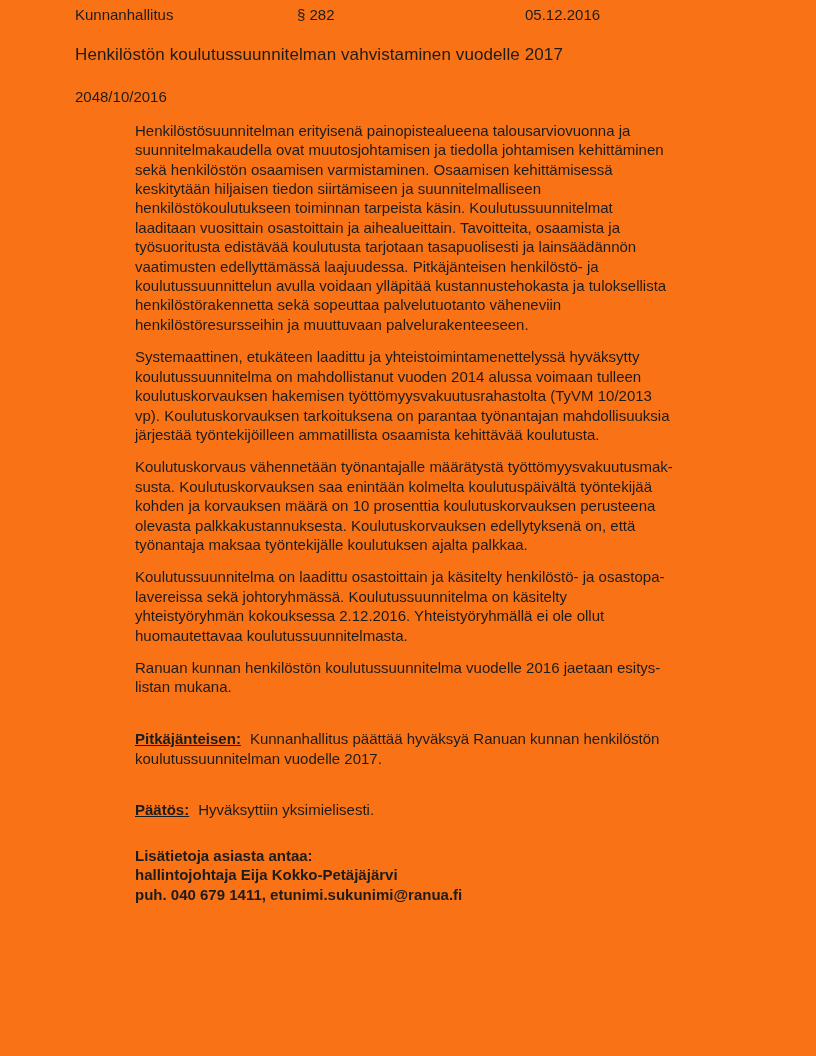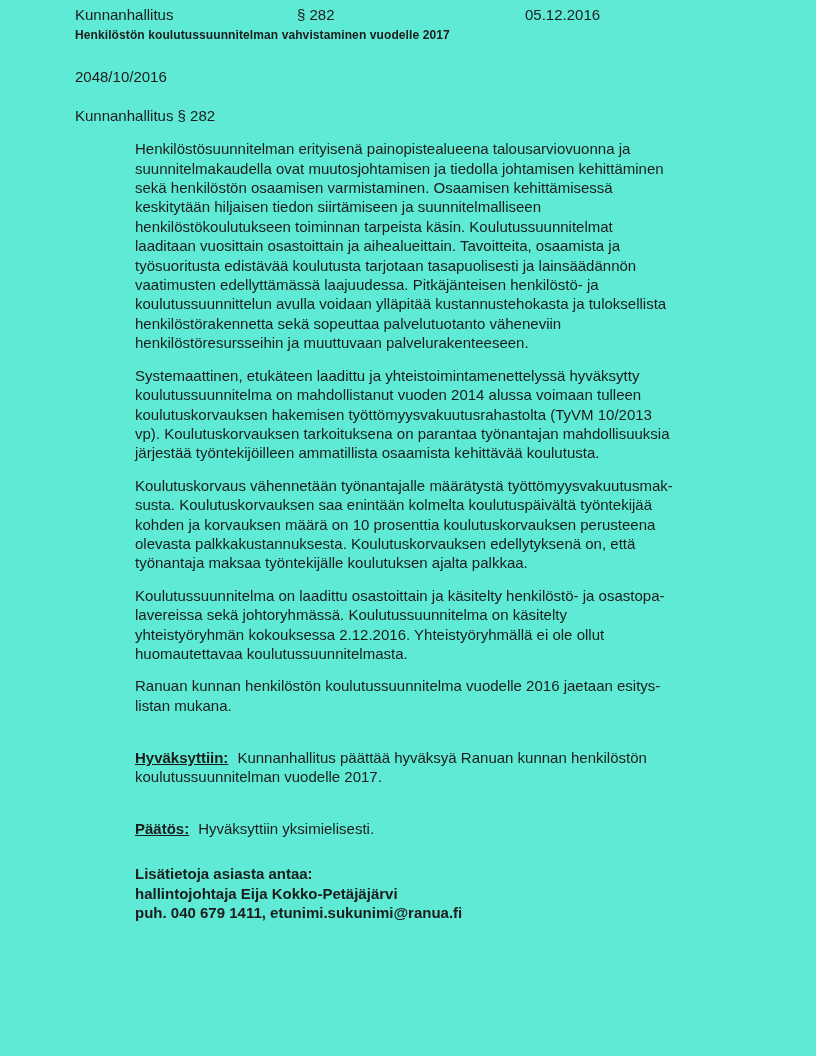--- a/index.html
+++ b/index.html
@@ -1,39 +1,39 @@
 <!DOCTYPE html>
 <html><head>
 <meta charset="utf-8">
 <style>
   * { margin: 0; padding: 0; box-sizing: border-box; }
   html, body { background: #ffffff; }
   .page {
     position: relative;
     width: 816px;
     height: 1056px;
-    background: #5eead4;
+    background: #f97316;
     font-family: "Liberation Sans", "DejaVu Sans", sans-serif;
     color: #1c1c1c;
     font-size: 15px;
     line-height: 19.4px;
     padding: 5px 60px 0 75px;
     overflow: hidden;
   }
   .header-row {
     display: flex;
     align-items: baseline;
   }
   .header-org   { width: 222px; }
   .header-para  { width: 228px; }
   .header-date  { flex: 1; }
   .doc-title {
-    margin-top: 0;
-    font-size: 12px;
-    font-weight: bold;
+    margin-top: 20px;
+    font-size: 17px;
+    font-weight: normal;
     line-height: 22px;
     letter-spacing: 0.1px;
   }
   .case-number   { margin-top: 21px; }
   .section-ref   { margin-top: 19px; }
   .content {
     margin-left: 60px;
     margin-top: 14px;
     width: 620px;
   }
@@ -59,21 +59,20 @@
   <div class="header-row">
     <span class="header-org">Kunnanhallitus</span>
     <span class="header-para">§ 282</span>
     <span class="header-date">05.12.2016</span>
   </div>
 
   <h1 class="doc-title">Henkilöstön koulutussuunnitelman vahvistaminen vuodelle 2017</h1>
 
   <div class="case-number">2048/10/2016</div>
 
-  <div class="section-ref">Kunnanhallitus § 282</div>
 
   <div class="content">
 
     <div class="para">Henkilöstösuunnitelman erityisenä painopistealueena talousarviovuonna ja
 suunnitelmakaudella ovat muutosjohtamisen ja tiedolla johtamisen kehittäminen
 sekä henkilöstön osaamisen varmistaminen. Osaamisen kehittämisessä
 keskitytään hiljaisen tiedon siirtämiseen ja suunnitelmalliseen
 henkilöstökoulutukseen toiminnan tarpeista käsin. Koulutussuunnitelmat
 laaditaan vuosittain osastoittain ja aihealueittain. Tavoitteita, osaamista ja
 työsuoritusta edistävää koulutusta tarjotaan tasapuolisesti ja lainsäädännön
@@ -96,21 +95,21 @@
 
     <div class="para">Koulutussuunnitelma on laadittu osastoittain ja käsitelty henkilöstö- ja osastopa-
 lavereissa sekä johtoryhmässä. Koulutussuunnitelma on käsitelty
 yhteistyöryhmän kokouksessa 2.12.2016. Yhteistyöryhmällä ei ole ollut
 huomautettavaa koulutussuunnitelmasta.</div>
 
     <div class="para">Ranuan kunnan henkilöstön koulutussuunnitelma vuodelle 2016 jaetaan esitys-
 listan mukana.</div>
 
     <div class="decision-para" id="proposal">
-      <span class="decision-label">Hyväksyttiin:</span><span>Kunnanhallitus päättää hyväksyä Ranuan kunnan henkilöstön
+      <span class="decision-label">Pitkäjänteisen:</span><span>Kunnanhallitus päättää hyväksyä Ranuan kunnan henkilöstön
 koulutussuunnitelman vuodelle 2017.</span>
     </div>
 
     <div class="decision-para" id="decision">
       <span class="decision-label">Päätös:</span><span>Hyväksyttiin yksimielisesti.</span>
     </div>
 
     <div class="para" id="contact">Lisätietoja asiasta antaa:
 hallintojohtaja Eija Kokko-Petäjäjärvi
 puh. 040 679 1411, etunimi.sukunimi@ranua.fi</div>

